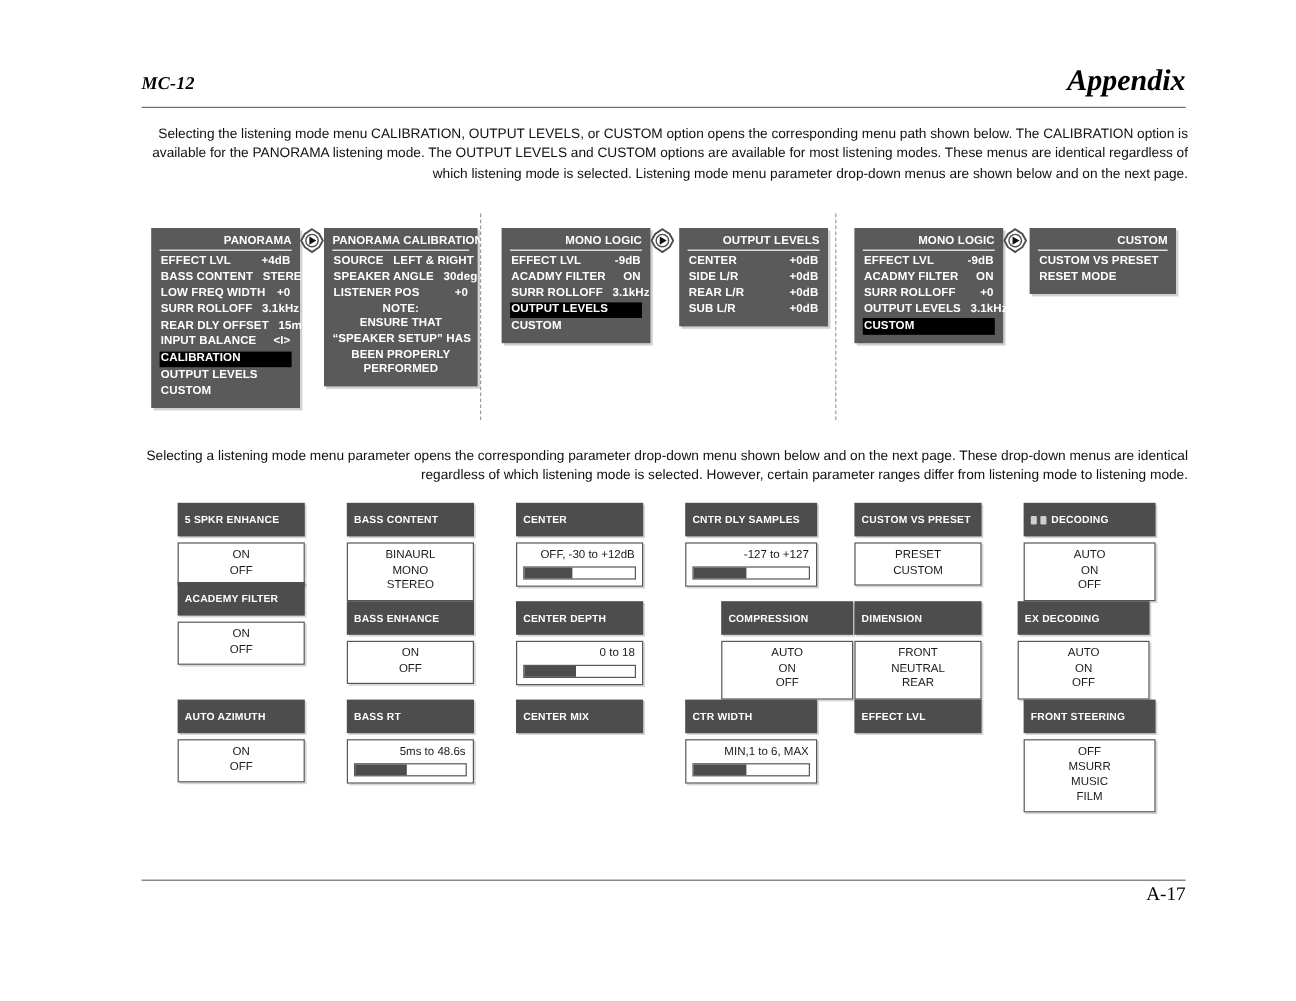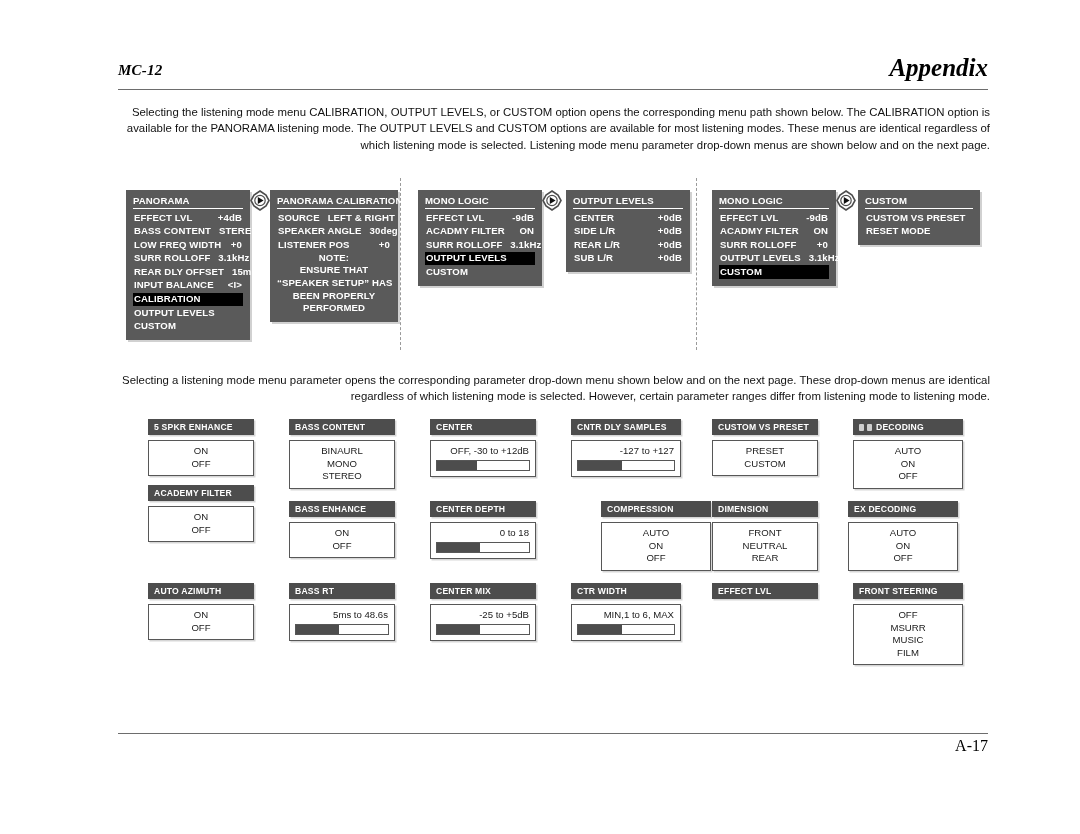--- a/index.html
+++ b/index.html
@@ -54,20 +54,21 @@
     font-size:9.6px;
     letter-spacing:.1px;
     padding:5px 7px 7px 7px;
     box-shadow:2px 2px 0 rgba(0,0,0,.18);
   }
   .osd .title{
     padding-bottom:2px;
     margin-bottom:2px;
     border-bottom:1.6px solid #ffffff;
     white-space:nowrap;
+    text-align:right;
   }
   .osd .row{
     display:flex; justify-content:space-between;
     white-space:nowrap;
     line-height:12.6px;
     padding:.5px 1px;
   }
   .osd .row .k{ }
   .osd .row .v{ padding-left:8px; }
   .osd .row.sel{ background:#000000; }
@@ -91,21 +92,21 @@
   
   .dd{ position:absolute; }
   .dd .dd-head{
     background:#4d4d4d;
     color:#ffffff;
     font-family:"Liberation Sans", sans-serif;
     font-weight:bold;
     font-size:8.6px;
     letter-spacing:.2px;
     padding:3px 6px 3px 6px;
-    height:16px;
+    height:28px;
     line-height:9px;
     display:flex; align-items:center; gap:4px;
     white-space:nowrap;
     box-shadow:1.5px 1.5px 0 rgba(0,0,0,.16);
   }
   .dd .dd-body{
     margin-top:5px;
     border:1.2px solid #575757;
     background:#ffffff;
     padding:4px 5px 5px 5px;
@@ -486,26 +487,20 @@
         <div class="rng">5ms to 48.6s</div>
         <div class="bar">
           <div class="fill" style="width: 47%;"></div>
         </div>
       </div>
     </div>
     <div class="dd" style="left: 430px; top: 583px; width: 106px;">
       <div class="dd-head">
         <span>CENTER MIX</span>
       </div>
-      <div class="dd-body">
-        <div class="rng">-25 to +5dB</div>
-        <div class="bar">
-          <div class="fill" style="width: 47%;"></div>
-        </div>
-      </div>
     </div>
     <div class="dd" style="left: 571px; top: 583px; width: 110px;">
       <div class="dd-head">
         <span>CTR WIDTH</span>
       </div>
       <div class="dd-body">
         <div class="rng">MIN,1 to 6, MAX</div>
         <div class="bar">
           <div class="fill" style="width: 46%;"></div>
         </div>

